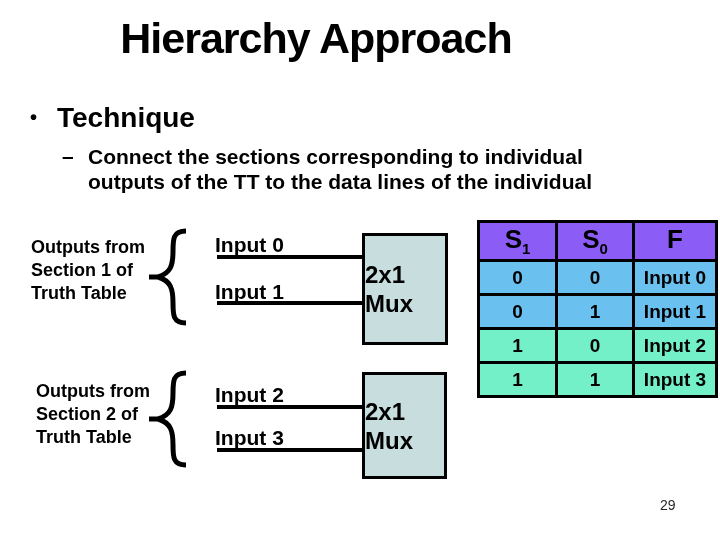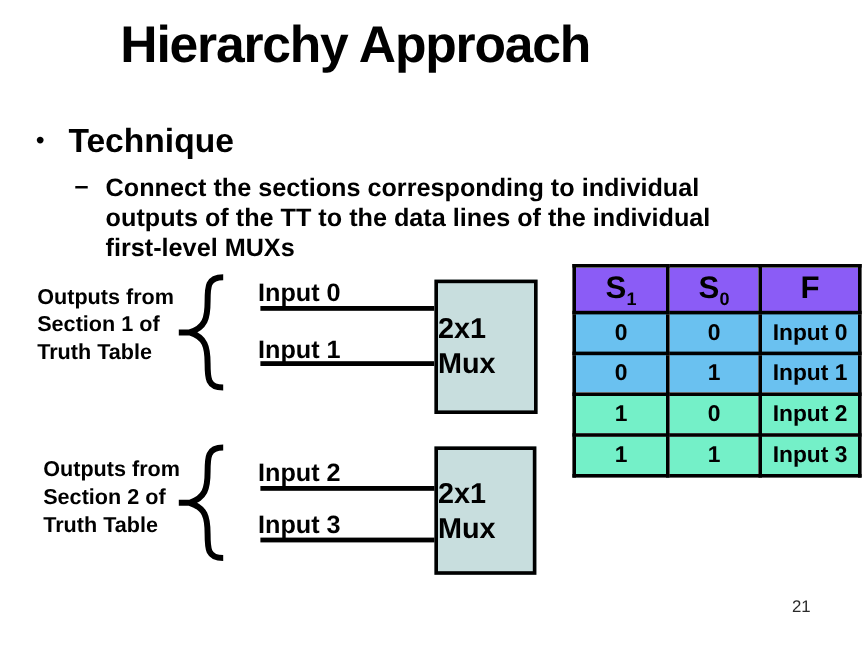--- a/index.html
+++ b/index.html
@@ -4,21 +4,21 @@
 <style>
   html,body{margin:0;padding:0;}
   body{
     width:720px;height:540px;position:relative;background:#ffffff;
     font-family:"Liberation Sans","DejaVu Sans",sans-serif;
     color:#000;overflow:hidden;
   }
   .abs{position:absolute;}
   .slide-title{
     left:0;top:14px;width:592px;text-align:center;
-    font-size:43px;font-weight:bold;letter-spacing:-1px;
+    font-size:43px;font-weight:bold;letter-spacing:-1px;padding-left:20px;
   }
   .bullet-marker{left:30px;top:106px;font-size:20px;font-weight:bold;}
   .bullet-label{left:57px;top:102px;font-size:28px;font-weight:bold;}
   .sub-marker{left:62px;top:144px;font-size:21px;font-weight:bold;}
   .sub-text{left:88px;top:144px;width:560px;font-size:21px;font-weight:bold;line-height:25px;}
   .section-label{font-size:18px;font-weight:bold;line-height:23px;width:150px;}
   .lbl1{left:31px;top:236px;}
   .lbl2{left:36px;top:380px;}
   .brace{width:42px;height:100px;}
   .brace1{left:148px;top:227px;}
@@ -53,21 +53,20 @@
 
 <div class="abs slide-title">Hierarchy Approach</div>
 
 <div class="abs bullet-marker">•</div>
 <div class="abs bullet-label">Technique</div>
 
 <div class="abs sub-marker">–</div>
 <div class="abs sub-text">
   <div>Connect the sections corresponding to individual</div>
   <div>outputs of the TT to the data lines of the individual</div>
-  <div>first-level MUXs</div>
 </div>
 
 <div class="abs section-label lbl1">
   <div>Outputs from</div>
   <div>Section 1 of</div>
   <div>Truth Table</div>
 </div>
 
 <svg class="abs brace brace1" viewBox="0 0 42 100">
   <path d="M 38 4 C 25 4, 25 12, 25 24 C 25 38, 23 46, 10 50 C 23 54, 25 62, 25 76 C 25 88, 25 96, 38 96 M 10 50 L 1 50" fill="none" stroke="#000" stroke-width="5" stroke-linejoin="round" stroke-linecap="butt"></path>
@@ -128,13 +127,13 @@
       <td>Input 2</td>
     </tr>
     <tr class="aqua">
       <td>1</td>
       <td>1</td>
       <td>Input 3</td>
     </tr>
   </tbody>
 </table>
 
-<div class="abs page-number">21</div>
+<div class="abs page-number">29</div>
 
 </body></html>

